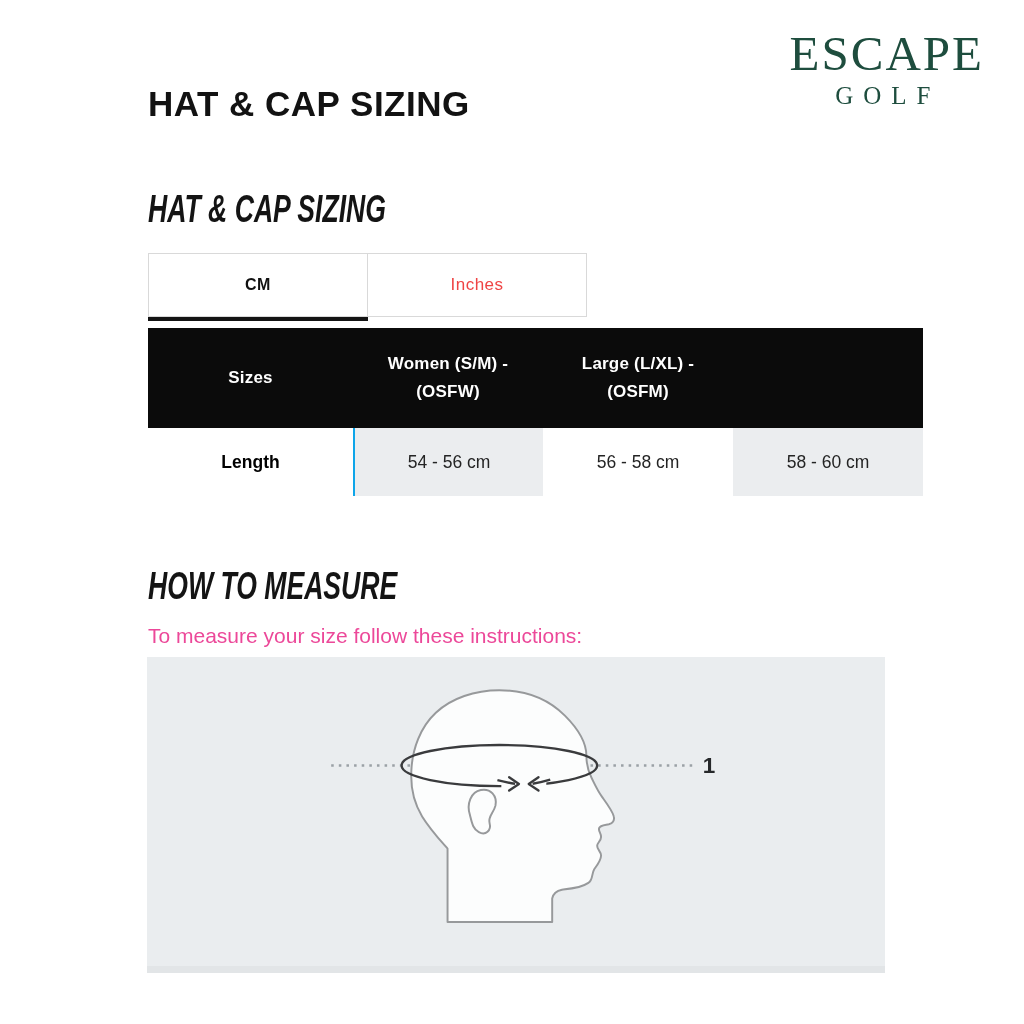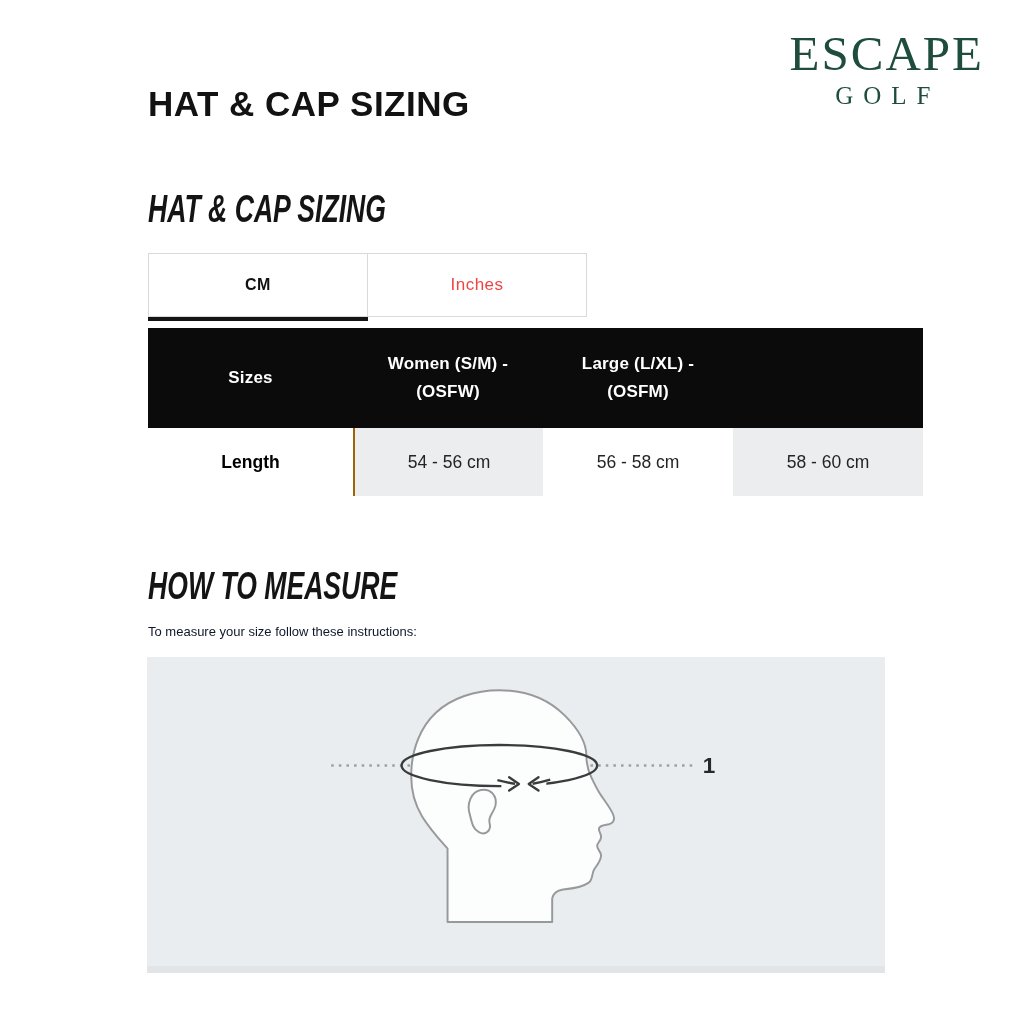--- a/index.html
+++ b/index.html
@@ -30,24 +30,24 @@
 
   
   .size-table { position:absolute; left:148px; top:328px; width:775px; }
   .thead { display:grid; grid-template-columns:205px 190px 190px 190px; background:#0b0b0b; height:100px; }
   .th { display:flex; flex-direction:column; align-items:center; justify-content:center;
         color:#fff; font-weight:700; font-size:17px; line-height:1.65; letter-spacing:0.2px; text-align:center; }
   .trow { display:grid; grid-template-columns:205px 190px 190px 190px; height:68px; }
   .td { display:flex; align-items:center; justify-content:center; font-size:17.5px; color:#242424; }
   .td.rowlabel { font-weight:700; color:#000000; }
   .td.alt { background:#ebedef; }
-  .td.divider { border-left:2px solid #a16207; }
+  .td.divider { border-left:2px solid #0ea5e9; }
 
   
-  .instruction { position:absolute; left:148px; top:624px; font-size:13px; color:#0f172a; }
+  .instruction { position:absolute; left:148px; top:624px; font-size:21px; color:#ec4899; }
   .figure { position:absolute; left:147px; top:657px; width:738px; height:316px;
             background:#eaedef; border-bottom:7px solid #e2e5e7; }
   .figure svg { display:block; width:100%; height:100%; }
 </style>
 </head>
 <body>
 
 <div class="page">
 
   <div class="logo">

